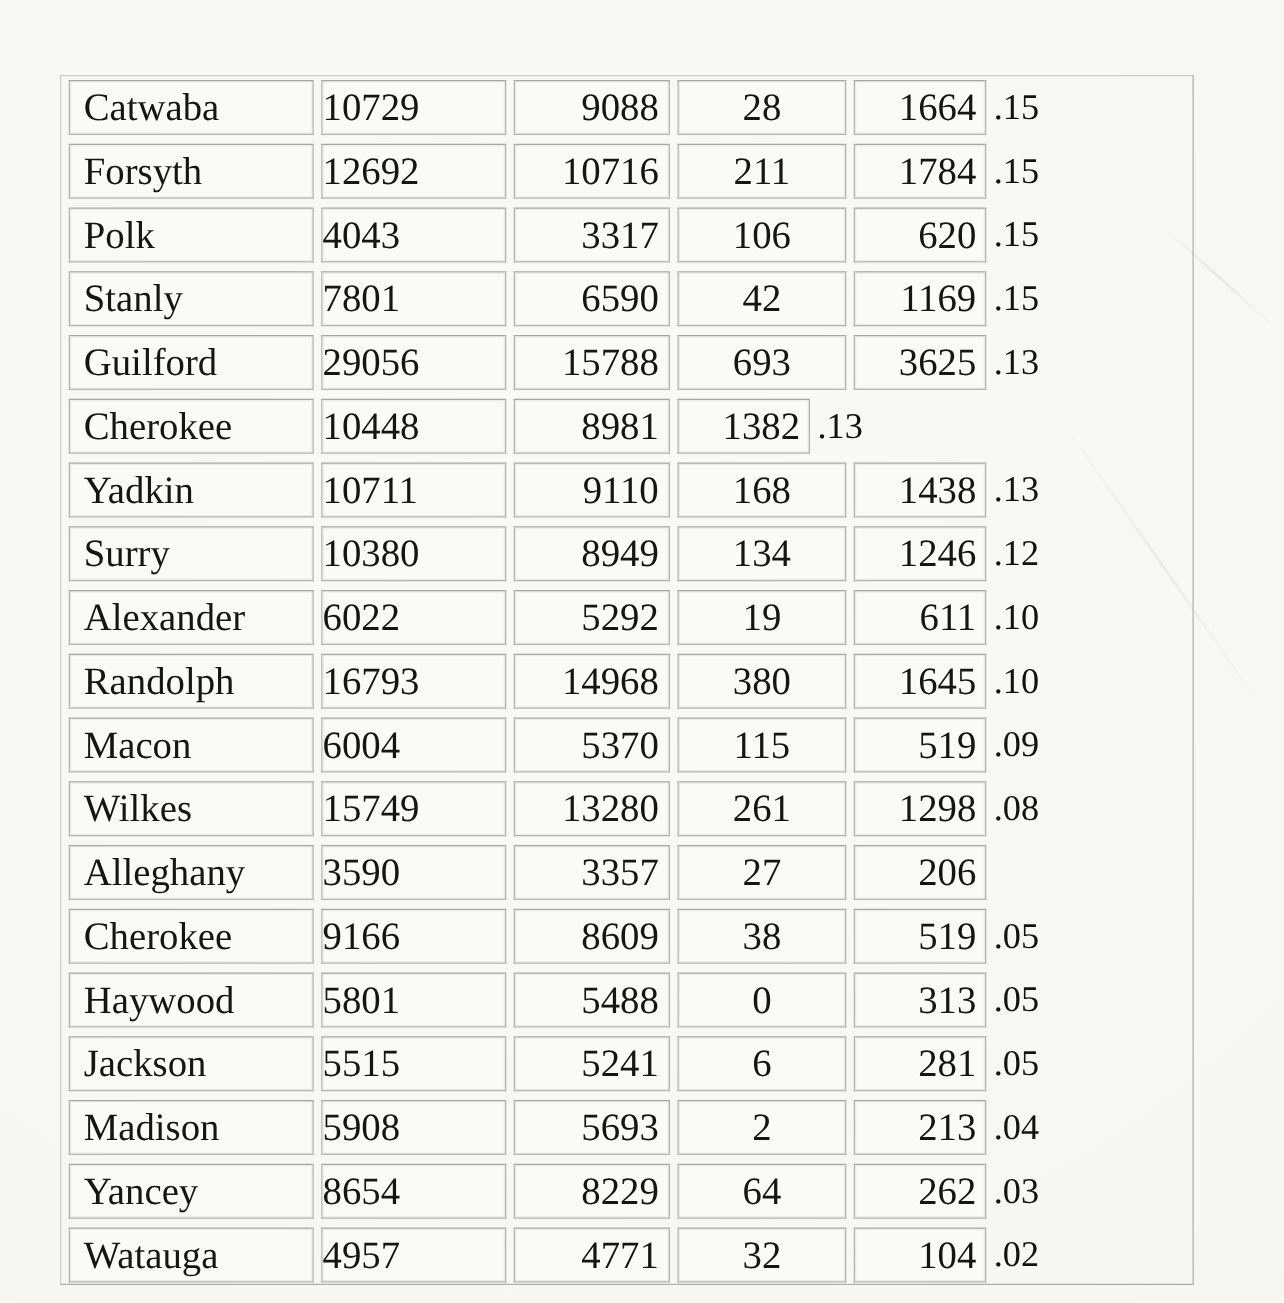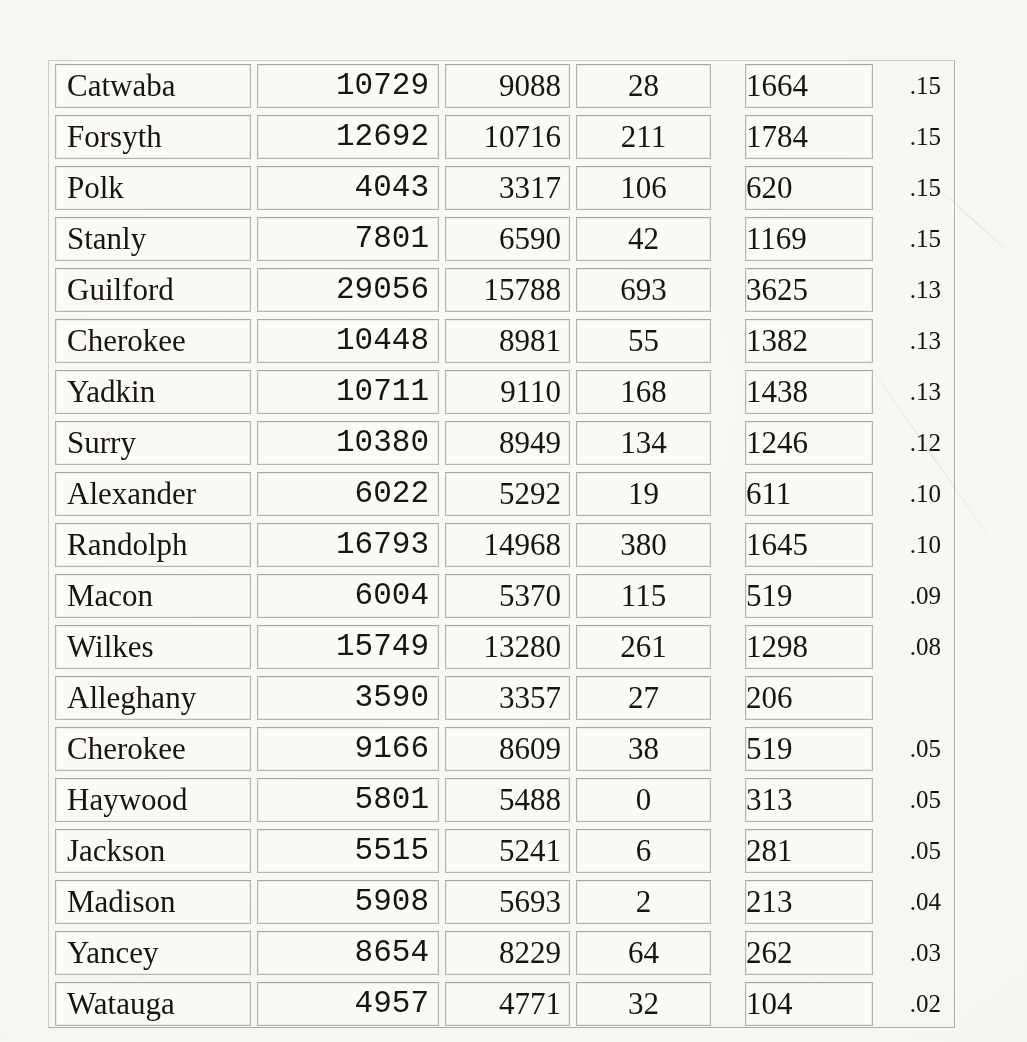--- a/index.html
+++ b/index.html
@@ -65,32 +65,32 @@
     border: 1px solid #b5b4ae;
     border-top-color: #a7a6a0;
     box-shadow: inset 0 0 0 1px #edebe5;
     line-height: 42px;
     font-size: 31px;
     color: #17150f;
     white-space: nowrap;
     overflow: hidden;
   }
   .cell.county { width: 196px; padding-left: 11px; text-align: left; }
-  .cell.v1 { width: 182px; text-align: right; padding-right: 9px; font-family: Liberation Mono, monospace; }
+  .cell.v1 { width: 148px; padding-right: 9px; }
   .cell.v2 { width: 125px; text-align: right; padding-right: 8px; }
   .cell.v3 { width: 135px; text-align: center; }
-  .cell.v4 { width: 128px; text-align: left; padding-right: 7px; margin-left: 28px; }
+  .cell.v4 { width: 106px; text-align: right; padding-right: 7px; }
   .cell.rate {
     flex: 1;
     background: transparent;
     border: none;
     box-shadow: none;
-    text-align: right;
+    text-align: left;
     padding-right: 13px;
-    font-size: 25px;
+    font-size: 29px;
     line-height: 44px;
     color: #14120c;
   }
 </style>
 </head>
 <body>
 
 <div class="page">
   <div class="crease c1"></div>
   <div class="crease c2"></div>
@@ -139,21 +139,20 @@
         <div class="cell v2">15788</div>
         <div class="cell v3">693</div>
         <div class="cell v4">3625</div>
         <div class="cell rate">.13</div>
       </div>
 
       <div class="row">
         <div class="cell county">Cherokee</div>
         <div class="cell v1">10448</div>
         <div class="cell v2">8981</div>
-        <div class="cell v3">55</div>
         <div class="cell v4">1382</div>
         <div class="cell rate">.13</div>
       </div>
 
       <div class="row">
         <div class="cell county">Yadkin</div>
         <div class="cell v1">10711</div>
         <div class="cell v2">9110</div>
         <div class="cell v3">168</div>
         <div class="cell v4">1438</div>

